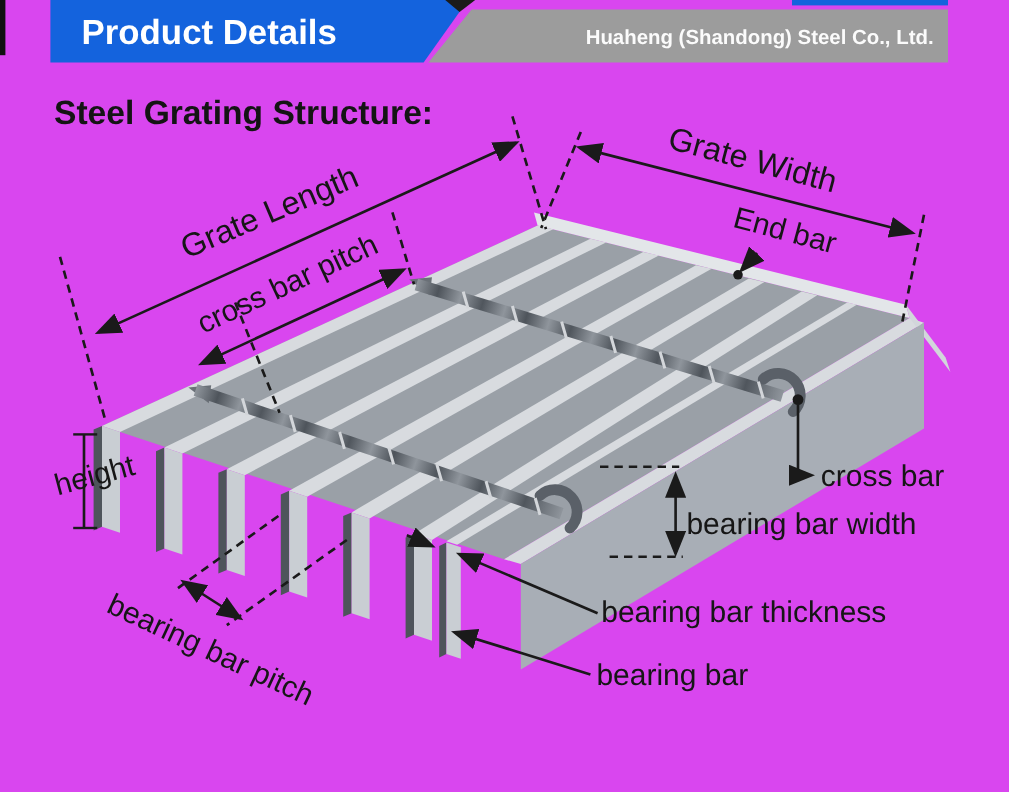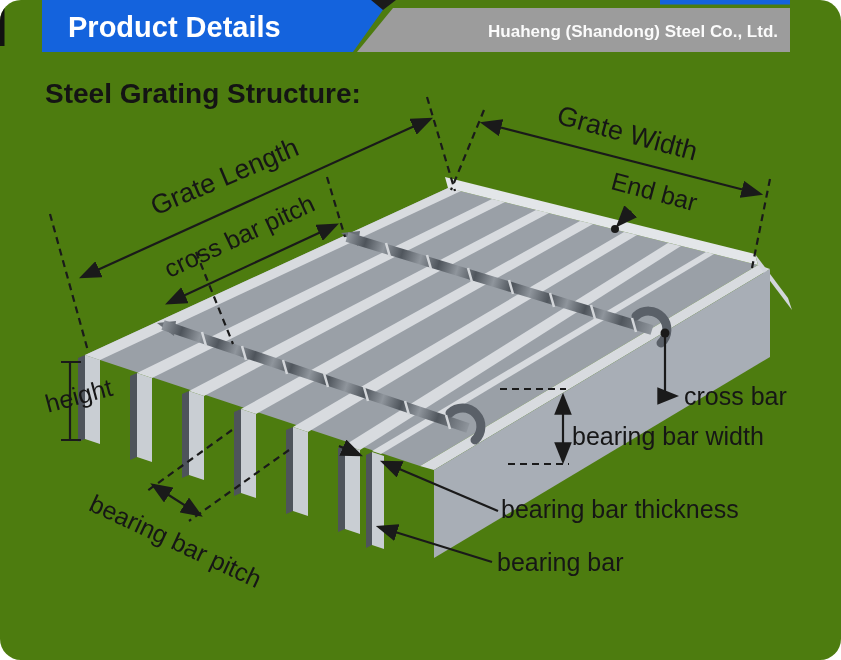--- a/index.html
+++ b/index.html
@@ -1,17 +1,17 @@
 <!DOCTYPE html>
 <html><head>
 <meta charset="utf-8">
 <style>
   html,body{margin:0;padding:0;background:#fff;}
-  .stage{position:relative;width:841px;height:660px;background:#4d7c0f;overflow:hidden;
-         font-family:"Liberation Sans",sans-serif;border-radius:21px;}
+  .stage{position:relative;width:841px;height:660px;background:#d946ef;overflow:hidden;
+         font-family:"Liberation Sans",sans-serif;}
   svg{position:absolute;left:0;top:0;}
   text{fill:#161616;}
   .hdr-title{font-size:29px;font-weight:bold;fill:#ffffff;}
   .hdr-company{font-size:17px;font-weight:600;fill:#fbfbfb;}
   .sec-title{font-size:28px;font-weight:bold;fill:#141414;}
   .lbl{font-size:25px;}
   .lbl-big{font-size:27px;}
   .dim{stroke:#1a1a1a;stroke-width:2.2;fill:none;}
   .dash{stroke:#1a1a1a;stroke-width:2.2;fill:none;stroke-dasharray:7 5;}
   .tick{stroke:#1a1a1a;stroke-width:2;}

